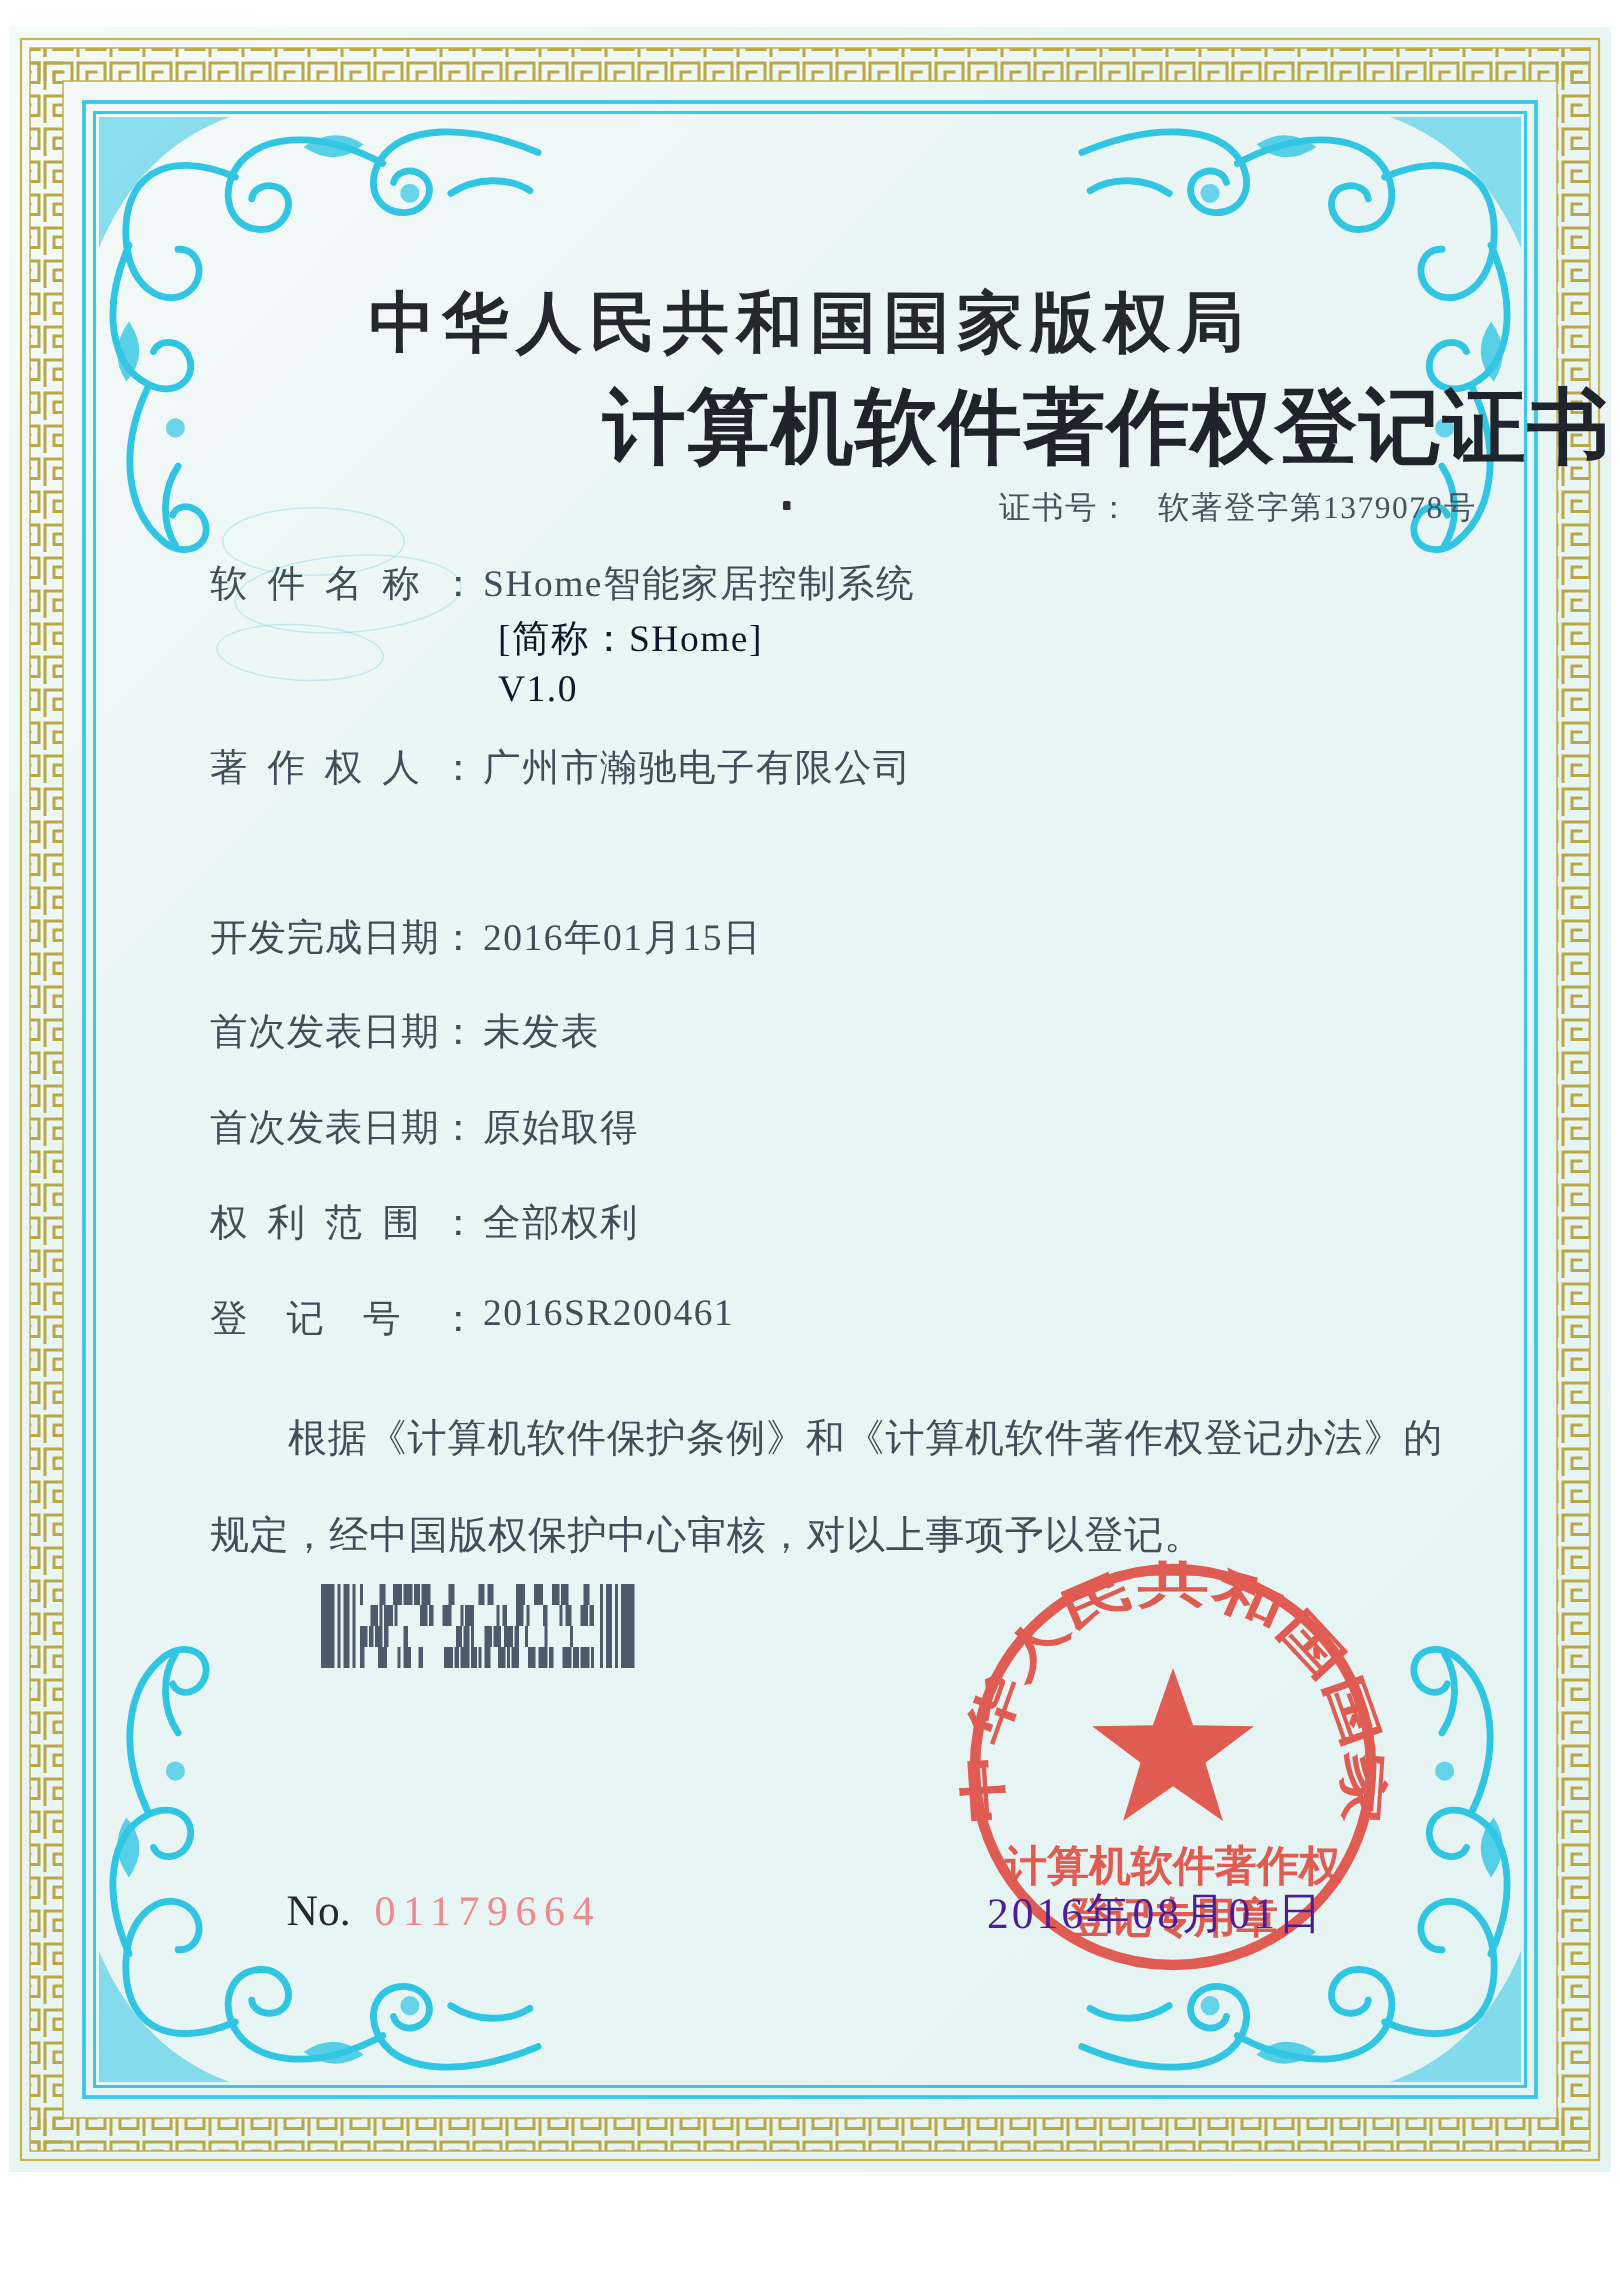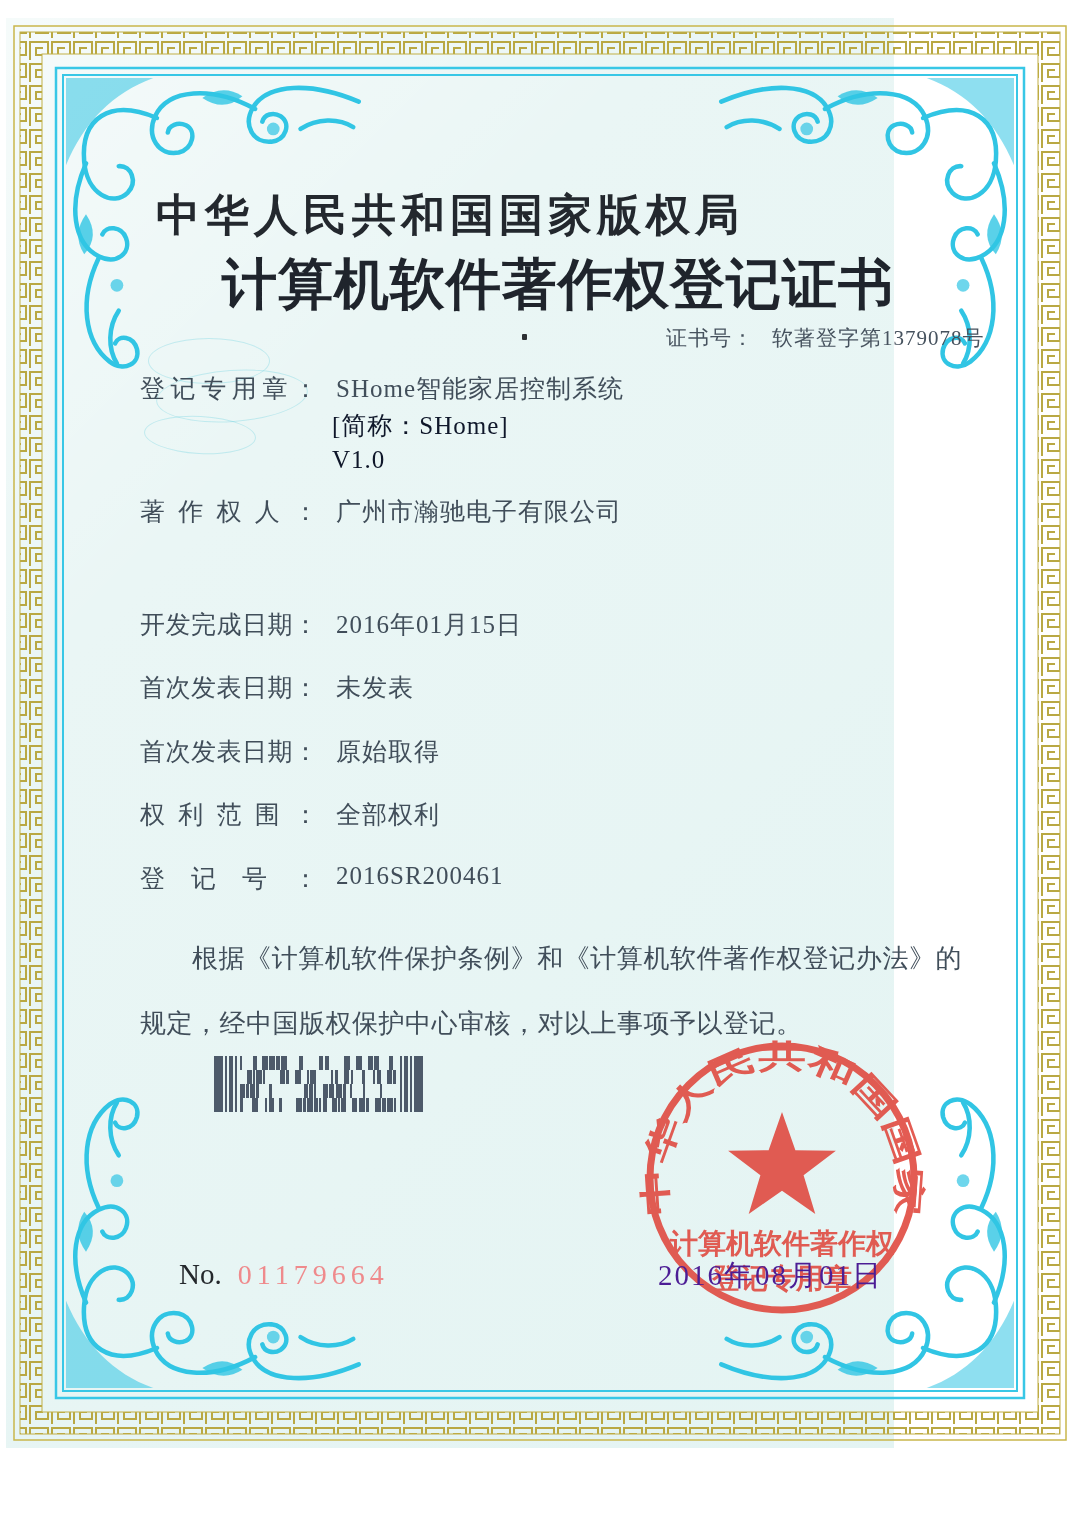--- a/index.html
+++ b/index.html
@@ -2,21 +2,21 @@
 <html><head>
 <meta charset="utf-8">
 <style>
   html,body{margin:0;padding:0;}
   body{
     width:1080px;height:1528px;position:relative;background:#ffffff;
     font-family:"Liberation Serif","DejaVu Serif",serif;
     overflow:hidden;
   }
   .cert{
-    position:absolute;left:6px;top:18px;width:888px;height:1430px;
+    position:absolute;left:6px;top:18px;width:1068px;height:1430px;
     background:#eaf6f5;
   }
   
   .cert:before{
     content:"";position:absolute;inset:0;
     background:linear-gradient(135deg, rgba(255,255,255,.55) 0%, rgba(255,255,255,0) 30%, rgba(210,238,236,.25) 100%);
     pointer-events:none;
   }
   .border-svg{position:absolute;left:0;top:0;}
   .content{position:absolute;inset:0;color:#3f4c57;}
@@ -40,40 +40,40 @@
     letter-spacing:1px;white-space:nowrap;
   }
   .certno .certno-value{margin-left:18px;margin-top:33px;}
 
   .row{position:absolute;left:134px;white-space:nowrap;}
   .row .lbl{
     display:inline-block;width:178px;font-size:25px;color:#414e5a;
     text-align:justify;text-align-last:justify;vertical-align:top;
   }
   .row .val{
-    display:inline-block;margin-left:14px;font-size:25px;color:#414e5a;
+    display:inline-block;font-size:25px;color:#414e5a;
     letter-spacing:1px;vertical-align:top;
   }
   .extra-line{
     position:absolute;left:326px;font-size:25px;color:#0f172a;letter-spacing:1px;
     white-space:nowrap;
   }
   .statement{
     position:absolute;top:908px;left:134px;width:822px;
     font-size:26px;line-height:65px;text-align:justify;text-indent:52px;
     color:#414e5a;letter-spacing:.5px;
   }
   .barcode{position:absolute;top:1036px;left:208px;width:210px;height:62px;}
   .seal{position:absolute;top:1010px;left:626px;width:300px;height:300px;opacity:.88;}
   .issue-date{
     position:absolute;top:1238px;left:652px;font-size:29px;color:#4c1d95;
     letter-spacing:2px;white-space:nowrap;z-index:3;
   }
   .serial{
-    position:absolute;top:1240px;left:173px;font-size:29px;color:#24282c;
+    position:absolute;top:1240px;left:185px;font-size:29px;color:#24282c;
     white-space:nowrap;
     font-family:Liberation Serif, serif;
   }
   .serial .serial-value{color:#ef8a8c;margin-left:16px;letter-spacing:5px;font-size:28px;}
 
   
   .wm{position:absolute;border:1px solid rgba(80,200,220,.28);border-radius:50%;}
   .wm1{top:320px;left:142px;width:120px;height:44px;}
   .wm2{top:352px;left:150px;width:150px;height:50px;transform:rotate(-4deg);}
   .wm3{top:398px;left:138px;width:110px;height:36px;transform:rotate(3deg);}
@@ -146,21 +146,21 @@
 
     <div class="authority">中华人民共和国国家版权局</div>
     <div class="cert-title">计算机软件著作权登记证书</div>
     <div class="ink-dot"></div>
 
     <div class="certno">
       <span>证书号：</span><span class="certno-value">软著登字第1379078号</span>
     </div>
 
     <div class="row" style="top:354px">
-      <span class="lbl">登记专用章：</span>
+      <span class="lbl">软件名称：</span>
       <span class="val">SHome智能家居控制系统</span>
     </div>
     <div class="extra-line" style="top:391px">[简称：SHome]</div>
     <div class="extra-line" style="top:428px">V1.0</div>
 
     <div class="row" style="top:477px">
       <span class="lbl">著作权人：</span>
       <span class="val">广州市瀚驰电子有限公司</span>
     </div>
 

